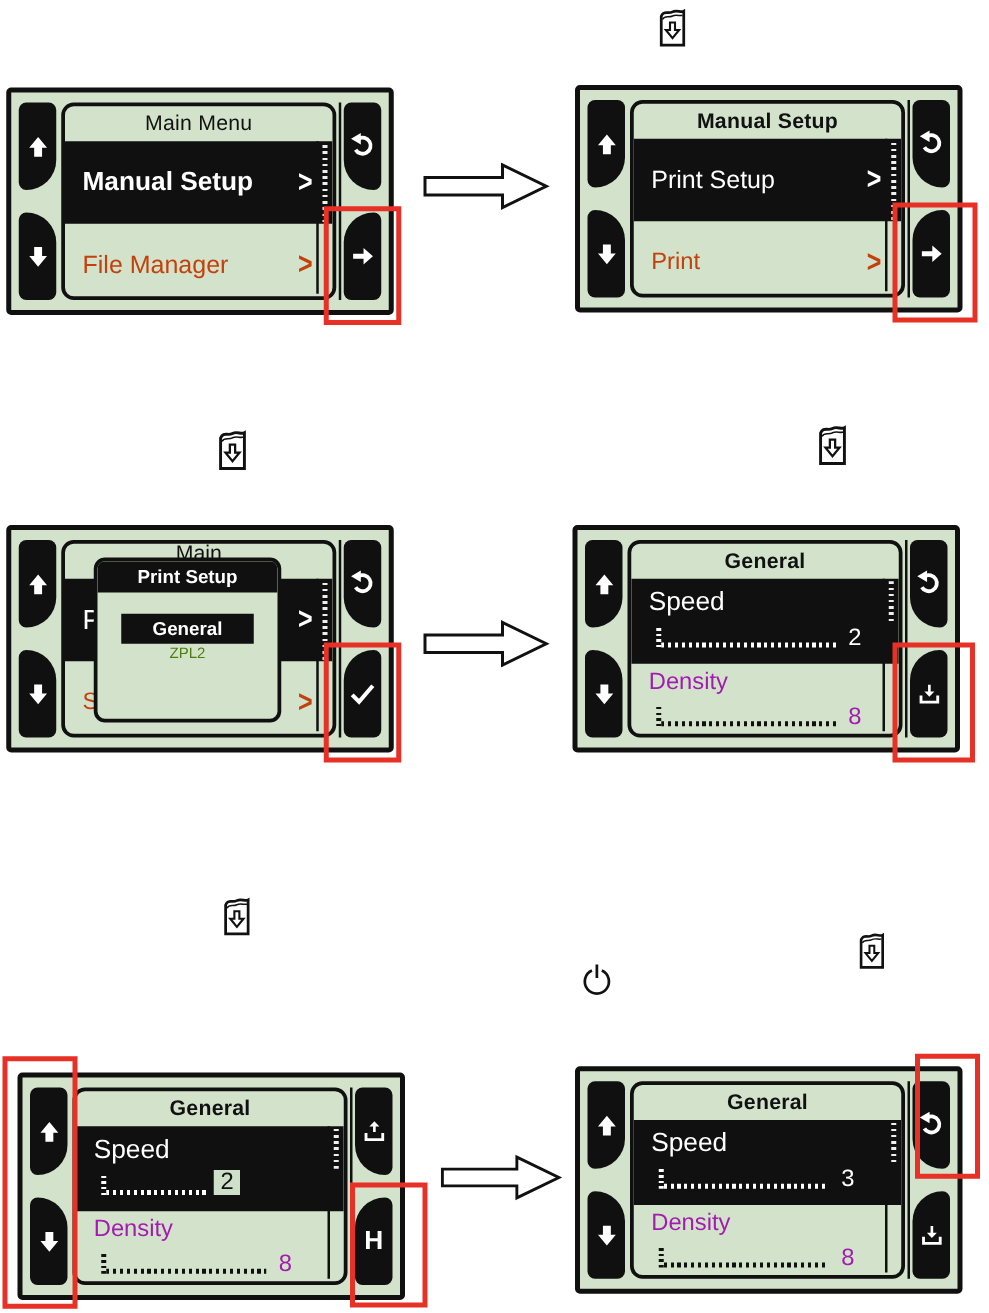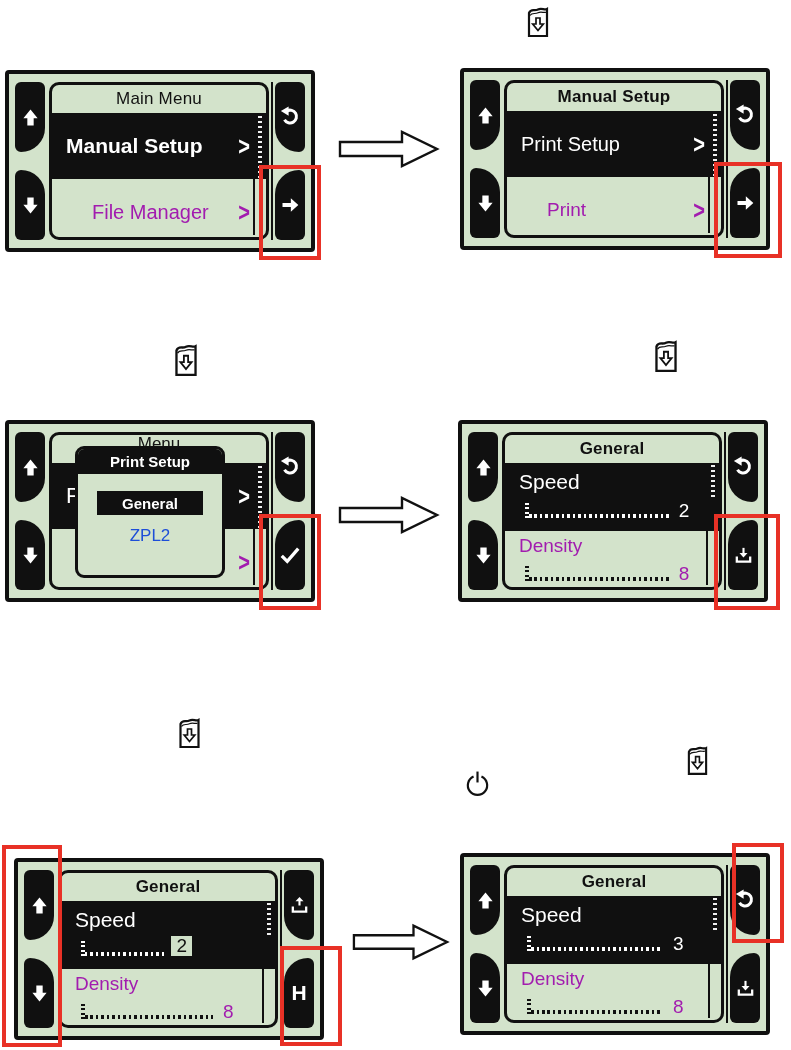--- a/index.html
+++ b/index.html
@@ -23,21 +23,21 @@
   .panel{position:absolute;left:40px;right:42px;top:8px;bottom:8px;background:#d3e3cb;
          border:3px solid #101010;border-radius:10px;overflow:hidden;}
   .ptitle{height:28px;display:flex;align-items:center;justify-content:center;
           font-size:17px;letter-spacing:.2px;}
   .ptitle.bold{font-weight:bold;}
   .clipwrap{height:28px;overflow:hidden;text-align:center;}
   .clipwrap span{display:inline-block;margin-top:-11px;font-size:17px;}
 
   .mrow{position:absolute;left:0;right:0;display:flex;align-items:center;}
   .mrow.hl{top:28px;height:66px;background:#101010;color:#fff;}
-  .mrow.low{top:94px;height:66px;color:#a21caf;margin-left:26px;}
+  .mrow.low{top:94px;height:66px;color:#c2410c;}
   .mlabel{margin-left:14px;font-size:20px;}
   .mlabel.bold{font-weight:bold;font-size:21px;}
   .chev{position:absolute;right:16px;font-size:20px;font-weight:600;transform:scaleY(1.25);}
 
   
   .srow{position:absolute;left:0;right:0;}
   .srow.hl{top:28px;height:68px;background:#101010;color:#fff;}
   .srow.low{top:96px;height:64px;color:#a21caf;}
   .pname{margin:7px 0 0 14px;font-size:21px;}
   .srow.low .pname{font-size:19px;margin-top:4px;}
@@ -57,21 +57,21 @@
         background:repeating-linear-gradient(0deg,#fff 0 2px,transparent 2px 5px);}
   .dots.short{height:26%;}
 
   
   .popup{position:absolute;left:66px;top:22px;width:150px;height:132px;background:#d3e3cb;
          border:3px solid #101010;border-radius:9px;overflow:hidden;z-index:6;box-sizing:border-box;}
   .popup-title{height:25px;background:#101010;color:#fff;display:flex;align-items:center;
                justify-content:center;font-size:15px;font-weight:bold;}
   .opt-sel{width:106px;height:24px;margin:17px auto 0;background:#101010;color:#fff;
            display:flex;align-items:center;justify-content:center;font-size:15px;font-weight:bold;}
-  .opt{margin-top:11px;text-align:center;font-size:17px;color:#1d4ed8;}
+  .opt{text-align:center;font-size:12px;color:#4d7c0f;}
 
   
   .callout{position:absolute;border:4px solid #e83126;box-sizing:border-box;z-index:10;}
   .flow-arrow{position:absolute;}
   .pbtn-icon{position:absolute;}
 </style>
 </head>
 <body>
 
 <div id="page">
@@ -206,21 +206,21 @@
         </svg>
     </div>
     <div class="key down">
       <svg width="19" height="19" viewBox="0 0 24 24">
         <polygon points="12,22 3,11 8,11 8,2 16,2 16,11 21,11" fill="#fff"></polygon>
         </svg>
     </div>
     <div class="chan"></div>
     <div class="panel">
       <div class="clipwrap">
-        <span>Menu</span>
+        <span>Main</span>
       </div>
       <div class="mrow hl">
         <span class="mlabel" style="font-size:22px">Pr</span>
         <span class="chev">&gt;</span>
       </div>
       <div class="mrow low">
         <span class="mlabel" style="font-size:19px">Se</span>
         <span class="chev">&gt;</span>
       </div>
       <div class="scroll">

